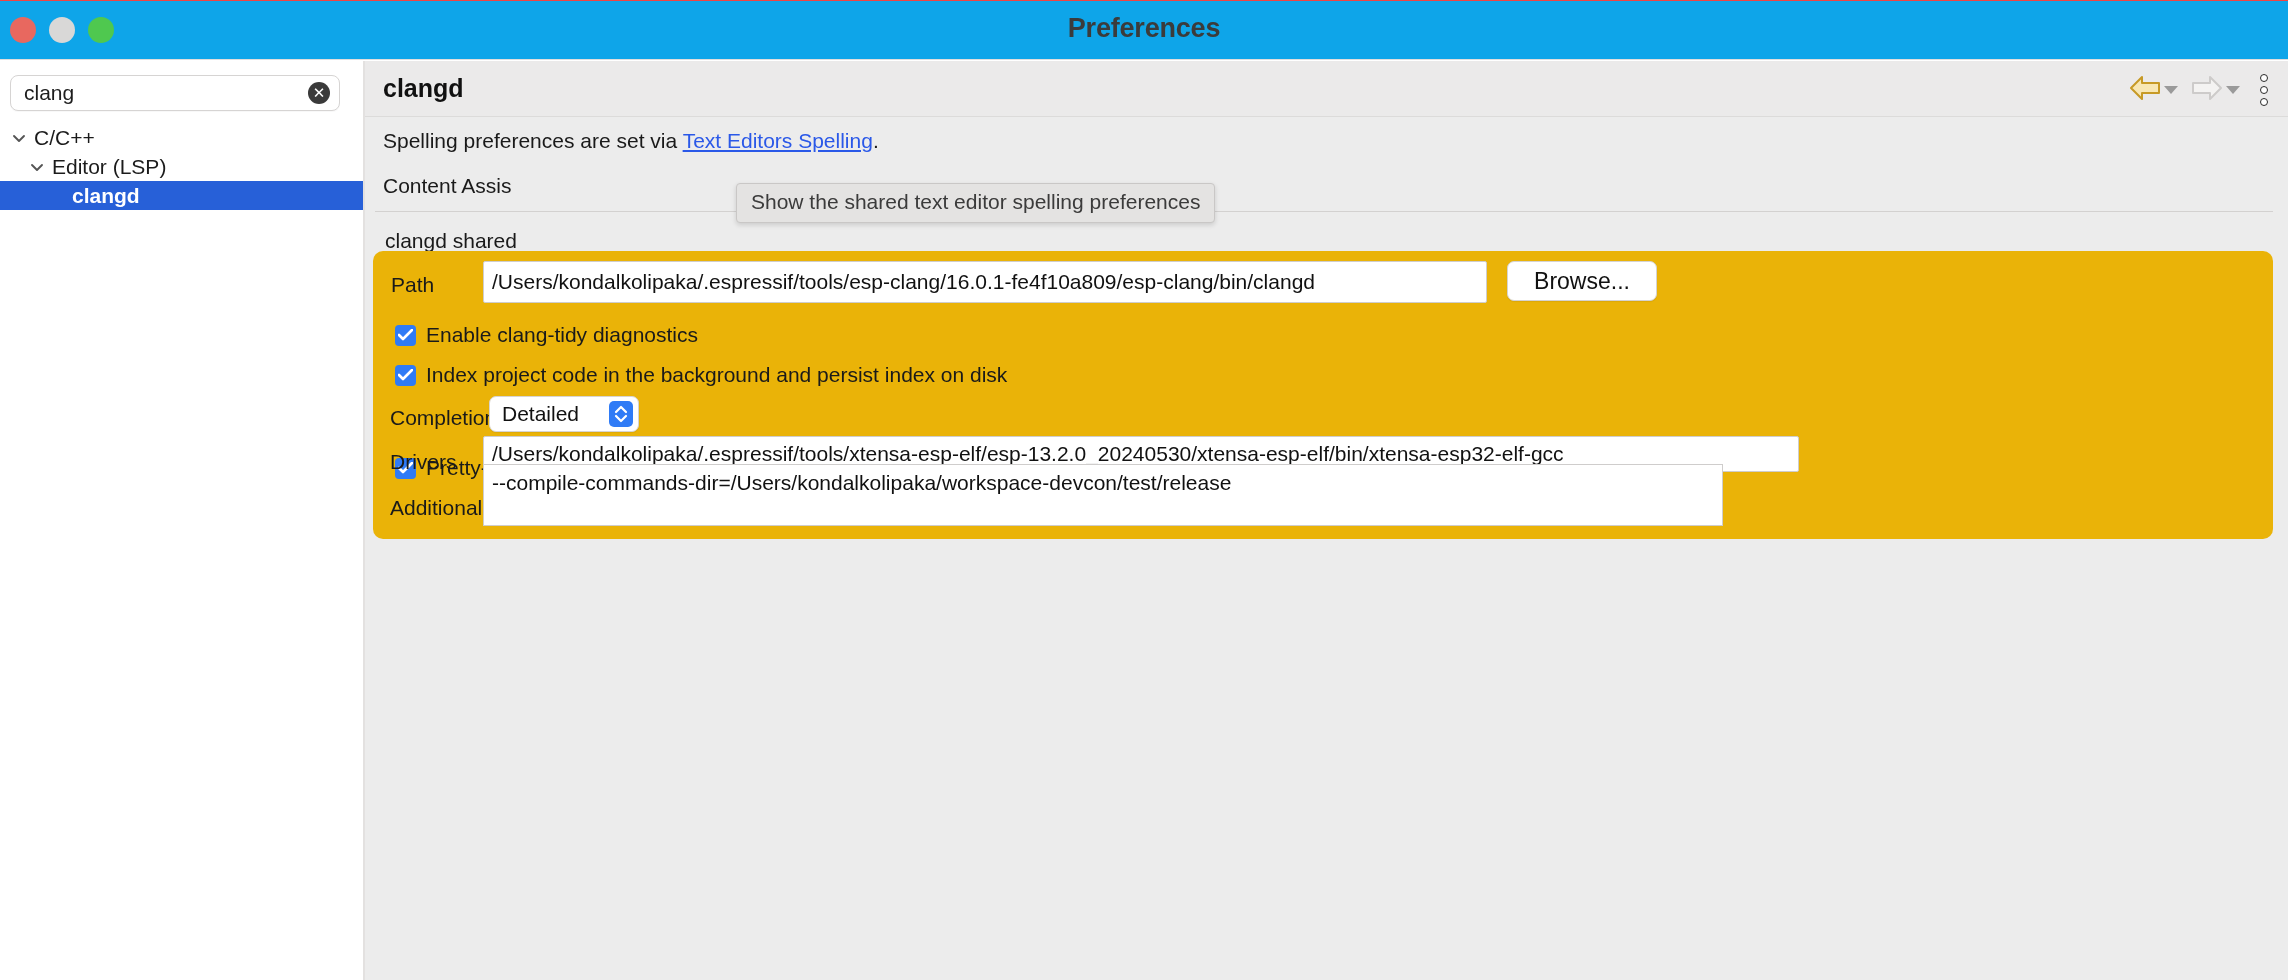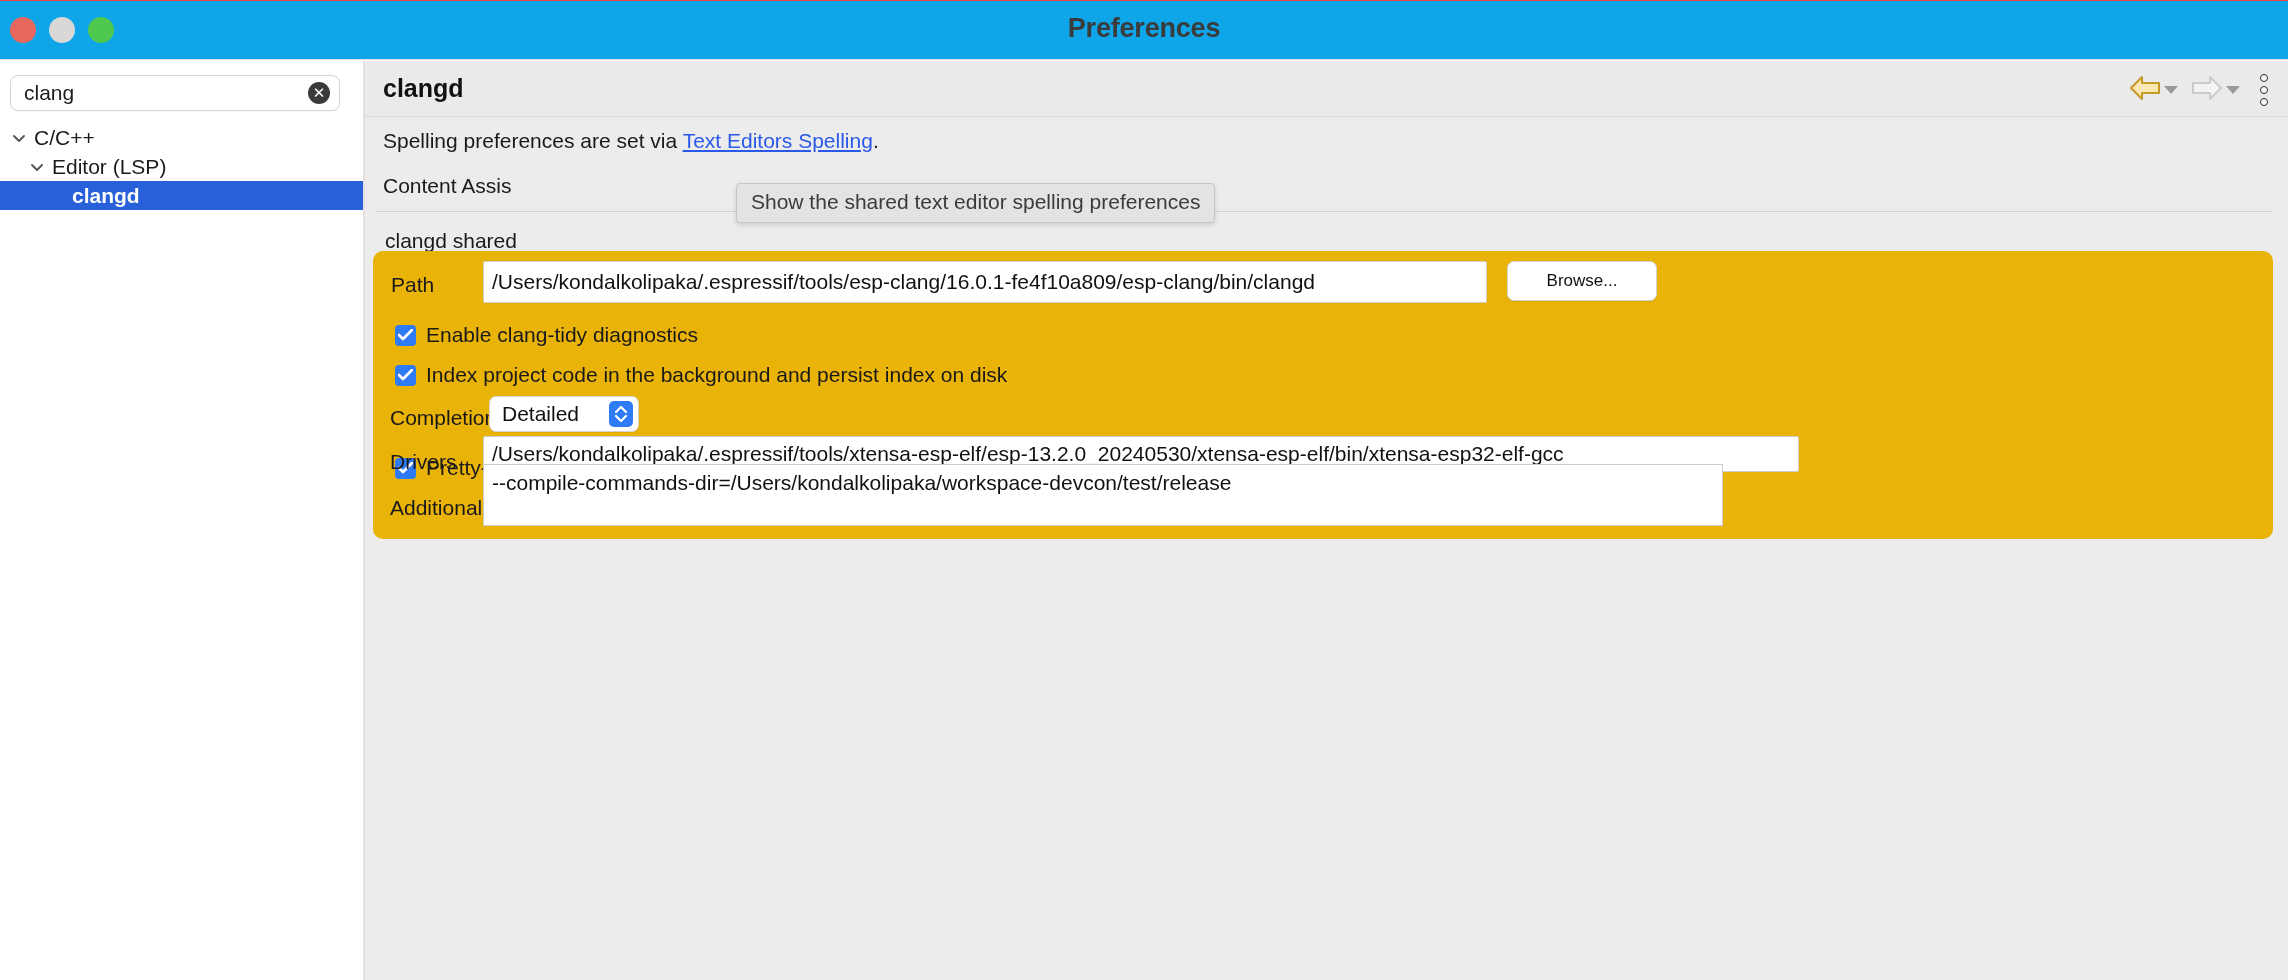--- a/index.html
+++ b/index.html
@@ -309,21 +309,21 @@
   #browse-btn {
     position: absolute;
     left: 1134px;
     top: 10px;
     width: 150px;
     height: 40px;
     background: #ffffff;
     border: 1px solid #d5d3d2;
     border-radius: 7px;
     font-family: "Liberation Sans", sans-serif;
-    font-size: 17px;
+    font-size: 23px;
     color: #111111;
     cursor: pointer;
     box-shadow: 0 1px 1px rgba(0,0,0,0.06);
   }
 
   .chk-row {
     position: absolute;
     display: flex;
     align-items: center;
     gap: 10px;

